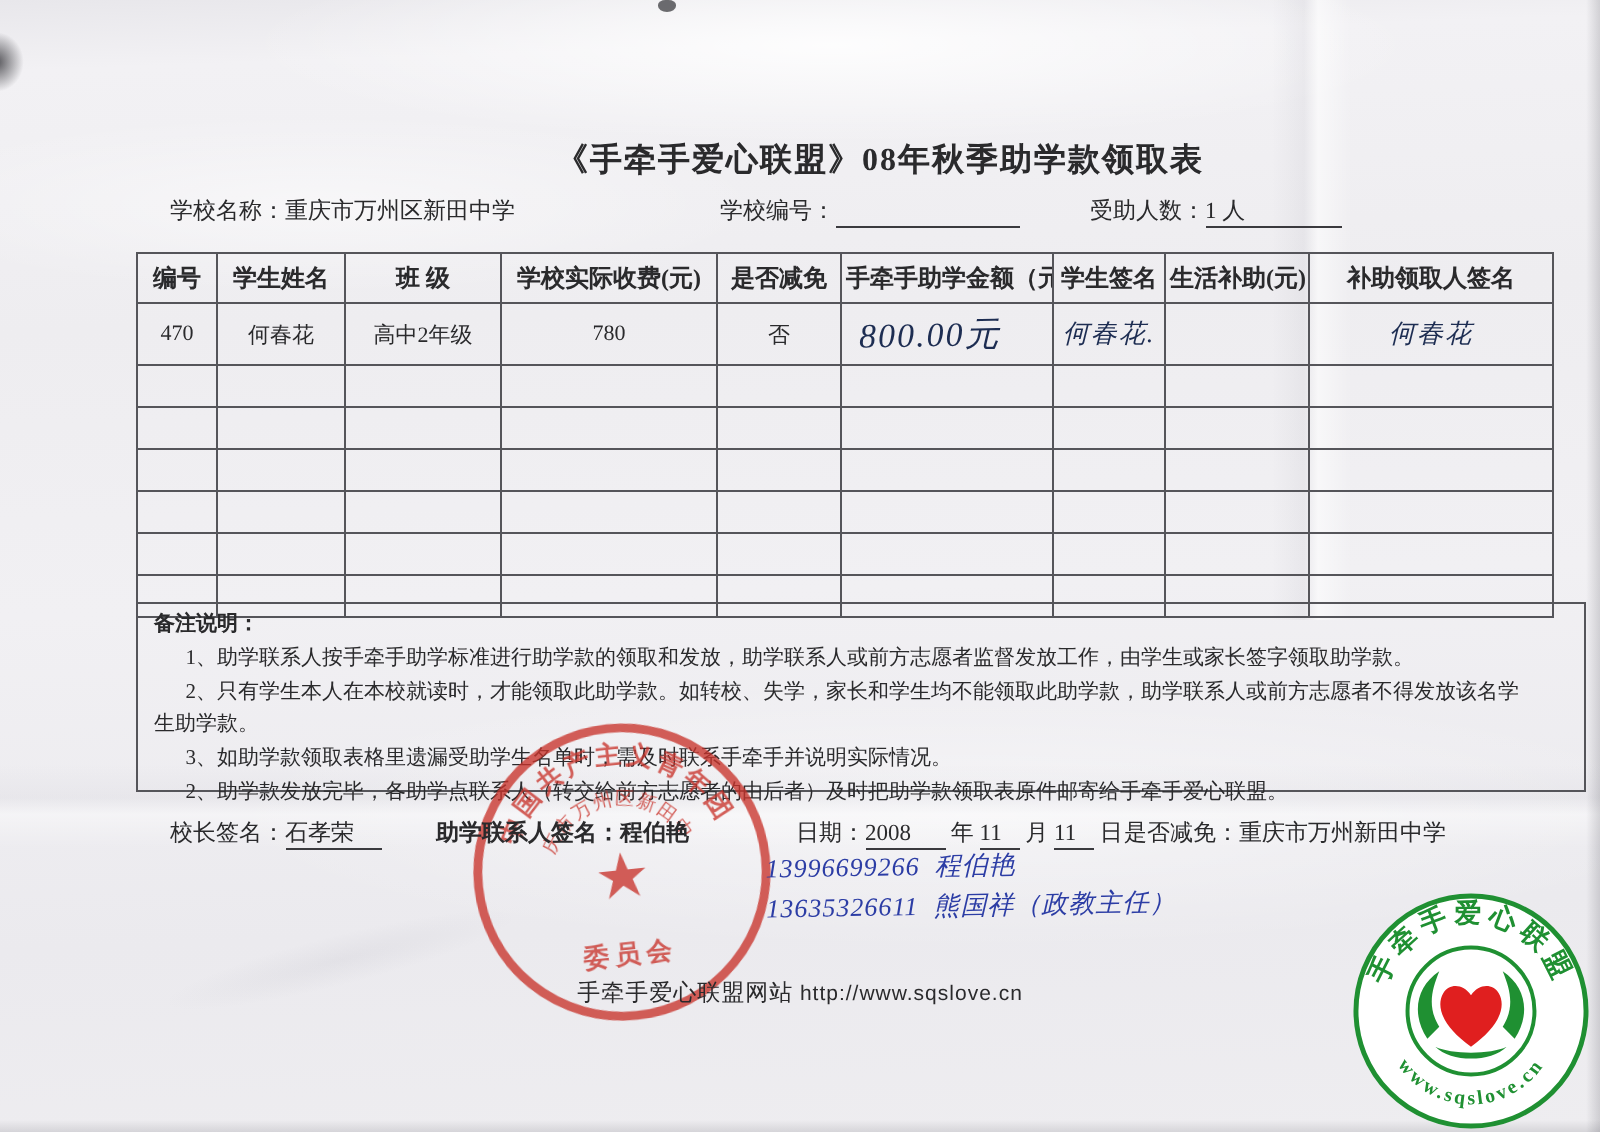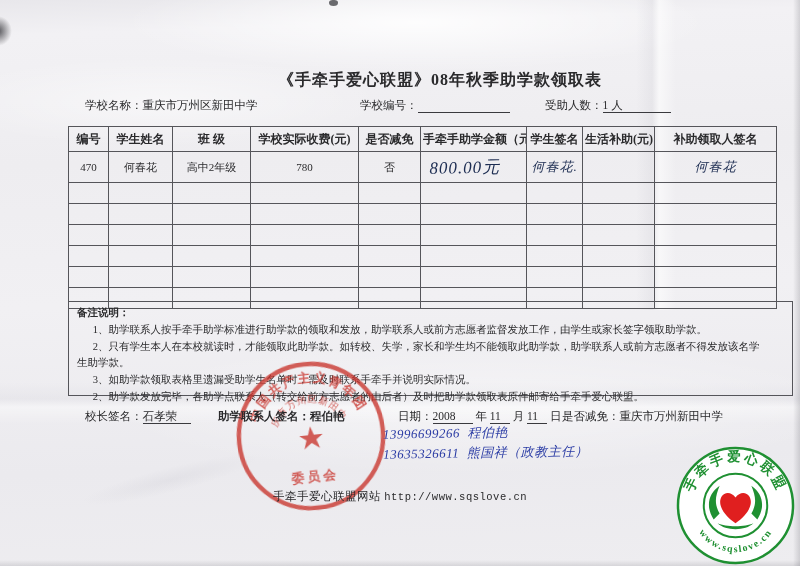--- a/index.html
+++ b/index.html
@@ -209,21 +209,21 @@
     <span class="item" style="left:562px;"><span>是否减免：</span><span>重庆市万州新田中学</span></span>
   </div>
 
   <div class="phones">
     <div><span>13996699266</span>&nbsp;&nbsp;<span class="hw" style="color:#2c3da5;">程伯艳</span></div>
     <div><span>13635326611</span>&nbsp;&nbsp;<span class="hw" style="color:#2c3da5;">熊国祥（政教主任）</span></div>
   </div>
 
   <div class="website">
     <span>手牵手爱心联盟网站</span>
-    <span style="font-family:Liberation Mono, monospace;font-size:10.5px;">http://www.sqslove.cn</span>
+    <span style="font-family:Liberation Sans, sans-serif;font-size:10.5px;">http://www.sqslove.cn</span>
   </div>
 
   <svg class="logo" viewBox="0 0 120 120">
     <defs>
       <path id="logoTop" d="M 15.7,52.2 A 45,45 0 0 1 104.3,52.2"></path>
       <path id="logoBot" d="M 16.4,69 A 44,44 0 0 0 103.6,69"></path>
     </defs>
     <circle cx="60" cy="60" r="58" fill="#ffffff" stroke="#1f9032" stroke-width="2.5"></circle>
     <text font-size="13.5" font-weight="bold" fill="#1f9032" letter-spacing="3">
       <textPath href="#logoTop" startOffset="50%" text-anchor="middle">手牵手爱心联盟</textPath>

